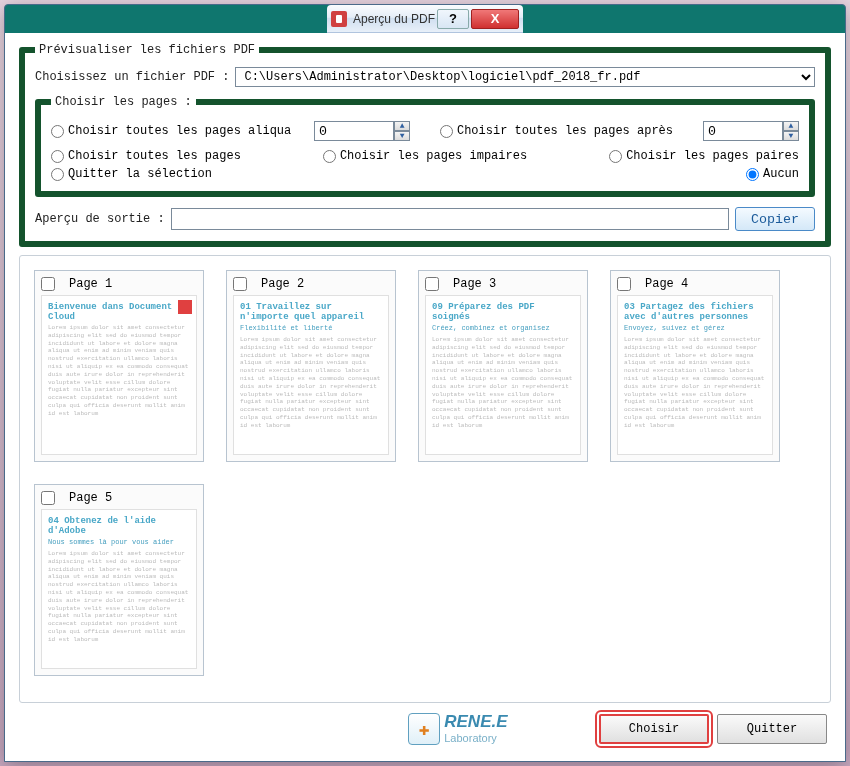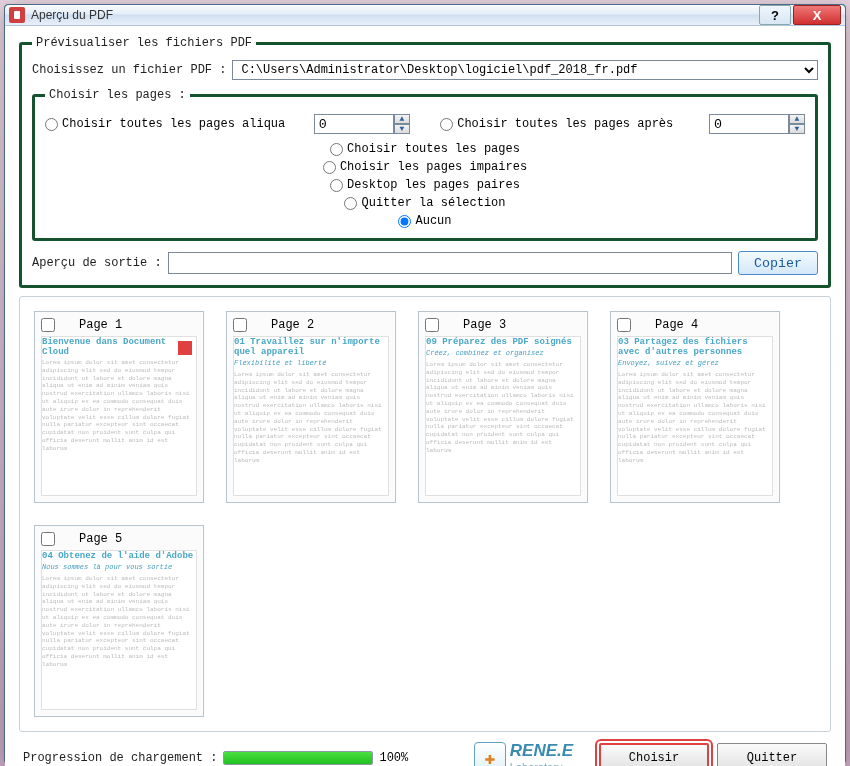--- a/index.html
+++ b/index.html
@@ -1,45 +1,45 @@
 <!DOCTYPE html>
 <html><head>
 <meta charset="utf-8">
 <style>
 * { box-sizing: border-box; margin: 0; padding: 0; }
 body { width: 850px; height: 766px; font-family: "Courier New", monospace; font-size: 12px; background: linear-gradient(to bottom, #e8d4e0 0%, #c8a8c0 100%); overflow: hidden; position: relative; }
-.window { position: absolute; top: 4px; left: 4px; right: 4px; bottom: 4px; background: #0f766e; border: 1px solid #4a6a8a; border-radius: 4px 4px 0 0; box-shadow: 0 4px 20px rgba(0,0,0,0.3); display: flex; flex-direction: column; }
+.window { position: absolute; top: 4px; left: 4px; right: 4px; bottom: 4px; background: #0f766e; border: 1px solid #4a6a8a; border-radius: 4px 4px 0 0; box-shadow: 0 4px 20px rgba(0,0,0,0.3); display: flex; flex-direction: column; align-items: center; }
 .titlebar { height: 28px; background: linear-gradient(to bottom, #fafcfe 0%, #e4edf7 45%, #d0dff0 50%, #e8f0f9 100%); border-bottom: 1px solid #b0c4de; display: flex; align-items: center; padding: 0 4px; border-radius: 4px 4px 0 0; }
 .titlebar .app-icon { width: 16px; height: 16px; background: #d04040; border-radius: 2px; margin-right: 6px; position: relative; }
 .titlebar .app-icon::before { content: ''; position: absolute; width: 6px; height: 8px; background: #fff; top: 4px; left: 5px; border-radius: 1px; }
 .titlebar .title { flex: 1; color: #333; font-family: "Segoe UI", sans-serif; font-size: 12px; }
 .titlebar .ctl { height: 20px; width: 32px; border: 1px solid #8aa; margin-left: 2px; display: flex; align-items: center; justify-content: center; border-radius: 2px; font-family: sans-serif; font-size: 13px; font-weight: bold; background: linear-gradient(to bottom, #f0f6fc, #d8e6f4); cursor: pointer; }
 .titlebar .ctl.close { background: linear-gradient(to bottom, #f07878, #d03030); border-color: #a02020; color: #fff; width: 48px; }
 .content { flex: 1; padding: 10px 14px 10px 14px; display: flex; flex-direction: column; gap: 4px; background: #fff; }
-fieldset { border: 3px solid #14532d; border-radius: 3px; padding: 6px 10px 10px 10px; font-size: 12px; }
+fieldset { border: 6px solid #14532d; border-radius: 3px; padding: 6px 10px 10px 10px; font-size: 12px; }
 legend { padding: 0 4px; color: #222; }
 .row { display: flex; align-items: center; gap: 6px; margin-top: 4px; }
 .label-txt { white-space: nowrap; color: #222; }
 .path-select { flex: 1; height: 20px; border: 1px solid #7a8a9a; font-family: "Courier New", monospace; font-size: 12px; padding: 0 4px; background: #fff; }
 .radio-group-row { display: flex; align-items: center; gap: 4px; margin-top: 8px; flex-wrap: wrap; }
 .radio-item { display: flex; align-items: center; gap: 4px; }
 input[type="radio"] { margin: 0; }
 .spinner { display: flex; align-items: center; }
 .spinner input { width: 80px; height: 20px; border: 1px solid #7a8a9a; font-family: "Courier New", monospace; padding: 0 4px; }
 .spinner .btns { display: flex; flex-direction: column; }
 .spinner .btns span { width: 16px; height: 10px; border: 1px solid #7a8a9a; background: linear-gradient(#f4f4f4, #dcdcdc); font-size: 8px; text-align: center; line-height: 8px; color: #3060a0; cursor: pointer; }
 .output-input { flex: 1; height: 22px; border: 1px solid #7a8a9a; background: #fff; }
 .copy-btn { width: 80px; height: 24px; border: 1px solid #4a8ac8; border-radius: 3px; background: linear-gradient(to bottom, #f4faff, #d4e8f8); color: #1a5a9a; font-family: "Courier New", monospace; cursor: pointer; }
 .preview-area { flex: 1; border: 1px solid #c8d0d8; border-radius: 3px; margin-top: 4px; padding: 14px; display: flex; flex-wrap: wrap; gap: 22px; align-content: flex-start; background: #fff; overflow: auto; }
 .thumb-card { width: 170px; border: 1px solid #b8c4d0; background: #fbfbfb; padding: 6px; }
-.thumb-head { display: flex; align-items: center; gap: 24px; margin-bottom: 4px; }
+.thumb-head { display: flex; align-items: center; gap: 14px; margin-bottom: 4px; }
 .thumb-head input[type=checkbox] { width: 14px; height: 14px; }
-.thumb-img { width: 100%; height: 160px; background: #fff; border: 1px solid #e0e0e0; font-size: 8px; color: #999; overflow: hidden; position: relative; }
+.thumb-img { width: 100%; height: 160px; background: #fff; border: 1px solid #e0e0e0; padding: 6px; font-size: 8px; color: #999; overflow: hidden; position: relative; }
 .thumb-title { color: #4aa8c8; font-size: 9px; font-weight: bold; margin-bottom: 2px; }
-.thumb-sub { color: #48a0c0; font-size: 7px; margin-bottom: 4px; font-style: italic; }
+.thumb-sub { color: #48a0c0; font-size: 7px; margin-bottom: 4px; }
 .thumb-body { color: #bbb; font-size: 6px; line-height: 1.3; }
 .thumb-accent { position: absolute; top: 4px; right: 4px; width: 14px; height: 14px; background: #e04040; }
 .bottom-bar { height: 44px; display: flex; align-items: center; gap: 8px; padding: 0 4px; }
 .progress-wrap { display: flex; align-items: center; gap: 6px; }
 .progress-bar { width: 150px; height: 14px; border: 1px solid #8a9aaa; border-radius: 2px; background: #f0f0f0; overflow: hidden; }
 .progress-fill { height: 100%; background: linear-gradient(to bottom, #4ae040, #20c020); width: 100%; }
 .spacer { flex: 1; }
 .logo-box { display: flex; align-items: center; gap: 4px; }
 .logo-icon { width: 32px; height: 32px; background: linear-gradient(#fff, #e0f0f8); border: 1px solid #60a0c0; border-radius: 4px; display: flex; align-items: center; justify-content: center; color: #e08020; font-weight: bold; font-size: 18px; }
 .logo-text { font-family: Arial, sans-serif; font-size: 12px; color: #3a8ab0; line-height: 1.1; }
@@ -97,32 +97,32 @@
             <div class="spinner" style="margin-left:auto;">
               <input value="0" style="">
               <div class="btns">
                 <span>▲</span>
                 <span>▼</span>
               </div>
             </div>
           </div>
         </div>
 
-        <div class="radio-group-row" style="justify-content:space-between;flex-direction:column;">
+        <div class="radio-group-row" style="justify-content:space-between;">
           <div class="radio-item">
             <input type="radio" name="pg" style="">
             <span>Choisir toutes les pages</span>
           </div>
           <div class="radio-item">
             <input type="radio" name="pg" style="">
             <span>Choisir les pages impaires</span>
           </div>
           <div class="radio-item">
             <input type="radio" name="pg" style="">
-            <span>Desktop les pages paires</span>
+            <span>Choisir les pages paires</span>
           </div>
           <div class="radio-item">
             <input type="radio" name="pg" style="">
             <span>Quitter la sélection</span>
           </div>
           <div class="radio-item">
             <input type="radio" name="pg" checked="" style="">
             <span>Aucun</span>
           </div>
         </div>
@@ -185,34 +185,27 @@
     </div>
         </div>
         <div class="thumb-card">
     <div class="thumb-head">
       <input type="checkbox" style="">
       <span>Page 5</span>
     </div>
     <div class="thumb-img">
 
       <div class="thumb-title">04 Obtenez de l'aide d'Adobe</div>
-      <div class="thumb-sub">Nous sommes là pour vous sortie</div>
+      <div class="thumb-sub">Nous sommes là pour vous aider</div>
       <div class="thumb-body">Lorem ipsum dolor sit amet consectetur adipiscing elit sed do eiusmod tempor incididunt ut labore et dolore magna aliqua ut enim ad minim veniam quis nostrud exercitation ullamco laboris nisi ut aliquip ex ea commodo consequat duis aute irure dolor in reprehenderit voluptate velit esse cillum dolore fugiat nulla pariatur excepteur sint occaecat cupidatat non proident sunt culpa qui officia deserunt mollit anim id est laborum</div>
     </div>
         </div>
       </div>
 
     <div class="bottom-bar">
-      <div class="progress-wrap">
-        <span class="label-txt">Progression de chargement :</span>
-        <div class="progress-bar">
-          <div class="progress-fill"></div>
-        </div>
-        <span>100%</span>
-      </div>
       <div class="spacer"></div>
       <div class="logo-box">
         <div class="logo-icon">✚</div>
         <div class="logo-text">
           <b>RENE.E</b><br>
           <span class="sub">Laboratory</span>
         </div>
       </div>
       <div class="spacer" style="flex:0.2;"></div>
       <button class="big-btn primary">Choisir</button>

